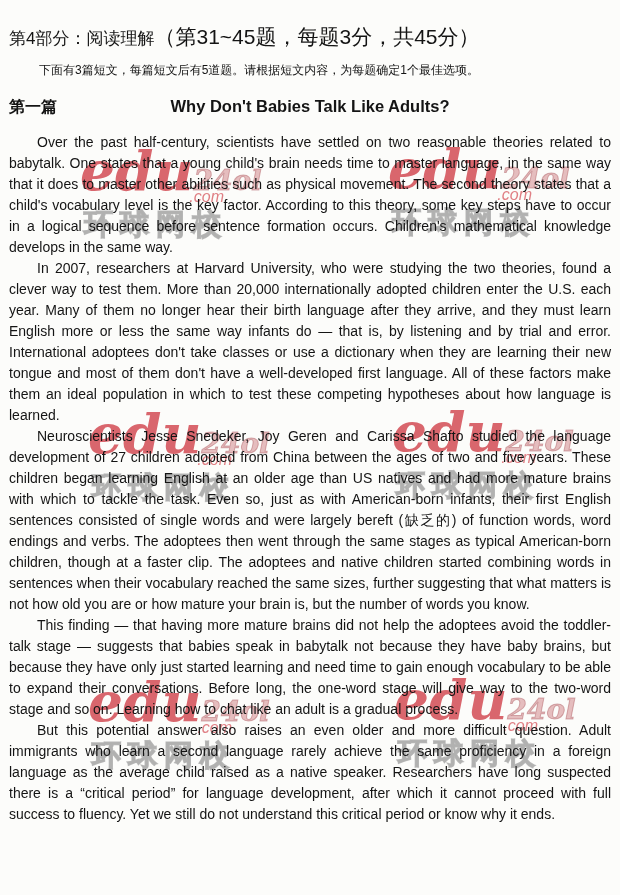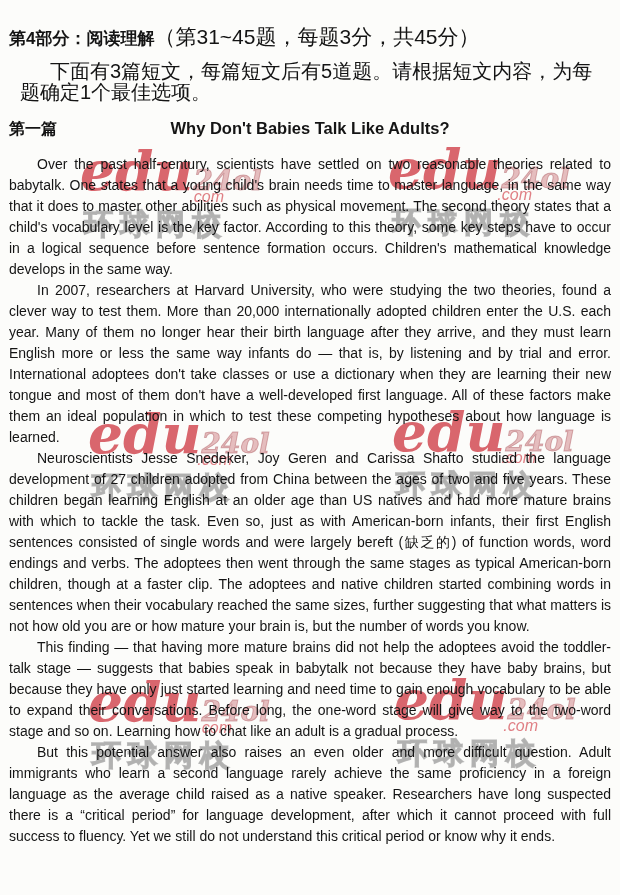--- a/index.html
+++ b/index.html
@@ -50,24 +50,24 @@
   .wm5 { left: 88px;  top: 674px; }
   .wm6 { left: 394px; top: 672px; }
 
   
   .content {
     position: relative; z-index: 1;
     padding: 26px 9px 0 9px;
     color: #141414;
   }
   .part-line { font-size: 17px; line-height: 22px; margin: 0 0 10px 0; }
-  .part-title { font-weight: bold; }
+  .part-title { font-weight: normal; }
   .part-detail { font-weight: normal; font-size: 21px; }
   .instructions {
-    margin: 11px; font-size: 20px; line-height: 21px;
+    margin: 0; font-size: 12px; line-height: 21px;
     text-indent: 30px;
   }
   .passage-header {
     position: relative;
     margin: 16px 0 13px 0;
     height: 22px;
   }
   .passage-label {
     position: absolute; left: 0; top: 0;
     font-weight: bold; font-size: 16px;

